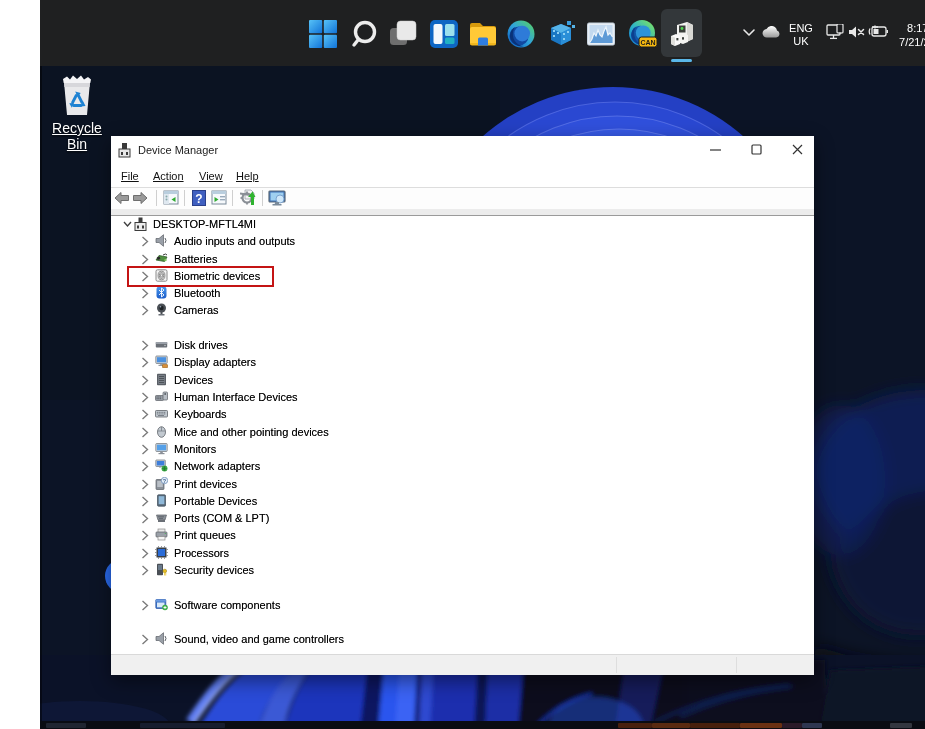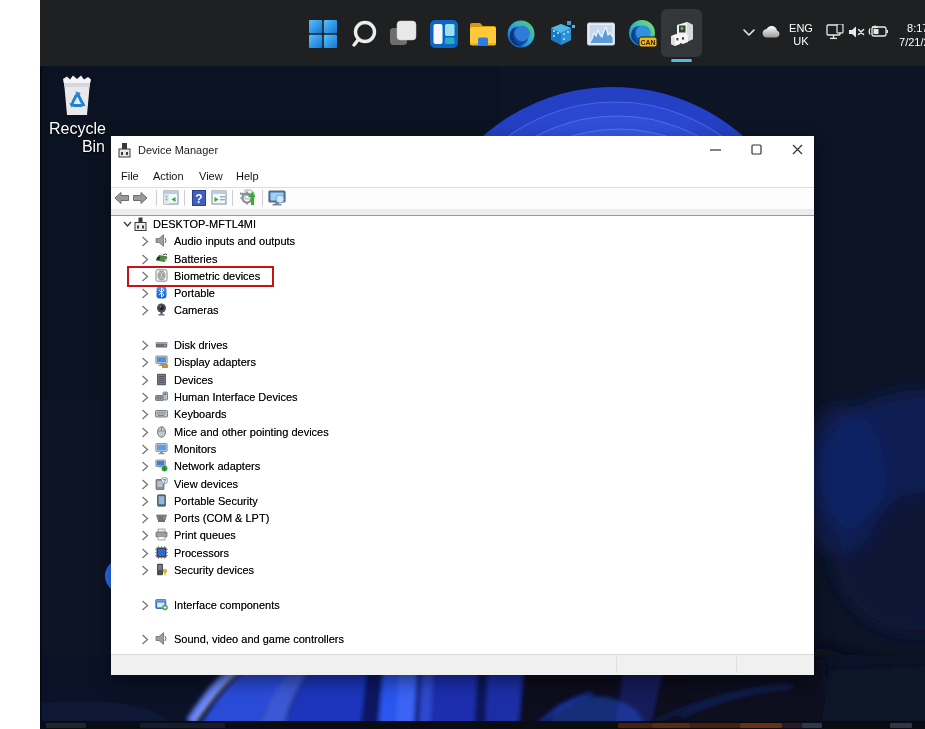--- a/index.html
+++ b/index.html
@@ -8,31 +8,31 @@
   #wall{position:absolute;left:0;top:0;}
   
   #taskbar{position:absolute;left:0;top:0;width:925px;height:66px;background:#1f2021;}
   .tbi{position:absolute;top:19px;width:30px;height:30px;}
   #dmhl{position:absolute;left:621px;top:9px;width:41px;height:48px;background:#33373a;border-radius:6px;}
   #dmunder{position:absolute;left:631px;top:59px;width:21px;height:3px;background:#5ab7e8;border-radius:2px;}
   .trayicon{position:absolute;}
   #engtxt{position:absolute;left:748px;top:22px;width:26px;text-align:center;font-size:11px;line-height:13px;color:#fff;}
   #clock{position:absolute;right:17px;top:22px;text-align:right;font-size:11px;line-height:13.5px;color:#fff;}
   
-  #rbin{position:absolute;left:9px;top:74px;width:56px;text-align:right;color:#fff;font-size:16px;}
+  #rbin{position:absolute;left:9px;top:74px;width:56px;text-align:center;color:#fff;font-size:14px;text-decoration:underline;}
   #rbin svg{display:block;margin:0 auto;}
   #rbin .lbl{margin-top:2px;text-shadow:0 1px 2px #000;}
   
   #win{position:absolute;left:71px;top:136px;width:703px;height:539px;background:#fff;box-shadow:0 6px 18px rgba(0,0,0,.45);font-size:11px;color:#000;}
   #titlebar{position:absolute;left:0;top:0;width:100%;height:29px;background:#fff;}
   #titlebar .ticon{position:absolute;left:7px;top:7px;}
   #titlebar .ttext{position:absolute;left:27px;top:8px;font-size:11px;color:#1a1a1a;}
   .winbtn{position:absolute;top:5px;width:17px;height:17px;}
   #menubar{position:absolute;left:0;top:29px;width:100%;height:22px;background:#fff;border-bottom:1px solid #dddddd;}
-  #menubar span{position:absolute;top:5px;font-size:11px;color:#111;}
+  #menubar span{position:absolute;top:5px;font-size:11px;color:#111;text-decoration:underline;}
   #toolbar{position:absolute;left:0;top:52px;width:100%;height:21px;background:#fdfdfd;}
   .tsep{position:absolute;top:2px;height:16px;width:1px;background:#cfcfcf;}
   #graystrip{position:absolute;left:0;top:73px;width:100%;height:6px;background:#ececec;border-bottom:1px solid #9a9a9a;}
   #tree{position:absolute;left:0;top:80px;width:100%;height:438px;background:#fff;overflow:hidden;}
   .row{position:absolute;left:0;height:17px;width:100%;padding-left:32px;}
   .row .chev{position:absolute;top:3px;}
   .row .icon{position:absolute;top:1px;}
   .row .lbl{position:absolute;left:63px;top:2px;font-size:11px;color:#000;white-space:nowrap;text-shadow:0 0 0.6px rgba(0,0,0,0.55);}
   #redbox{position:absolute;left:16px;top:130px;width:143px;height:17px;border:2px solid #c41414;z-index:5;}
   #statusbar{position:absolute;left:0;bottom:0;width:100%;height:20px;background:#f0f0f0;border-top:1px solid #d9d9d9;}
@@ -409,21 +409,21 @@
         <svg class="icon" style="left:44px" width="13" height="13" viewBox="0 0 13 13">
             <defs>
               <linearGradient id="btg" x1="0" y1="0" x2="0" y2="1">
                 <stop offset="0" stop-color="#4a9af0"></stop>
                 <stop offset="1" stop-color="#1b5cc8"></stop>
               </linearGradient>
             </defs>
             <rect x="1.5" y="0.5" width="10" height="12" rx="3" fill="url(#btg)"></rect>
             <path d="M4,4 l5,5 -2.5,2 0,-9 2.5,2 -5,5" fill="none" stroke="#fff" stroke-width="0.9"></path>
           </svg>
-        <span class="lbl">Portable</span>
+        <span class="lbl">Bluetooth</span>
       </div>
       <div class="row" style="top:86px">
         <svg class="chev" style="left:30px" width="8" height="11" viewBox="0 0 8 11">
             <path d="M1.5,1 L6.5,5.5 L1.5,10" fill="none" stroke="#7a7a7a" stroke-width="1.35"></path>
           </svg>
         <svg class="icon" style="left:44px" width="13" height="13" viewBox="0 0 13 13">
             <circle cx="6.5" cy="5" r="4.5" fill="#4a4f55"></circle>
             <circle cx="6.5" cy="5" r="2.2" fill="#1e2226"></circle>
             <circle cx="5.5" cy="3.8" r="0.8" fill="#9ab"></circle>
             <rect x="5.5" y="9" width="2" height="2" fill="#4a4f55"></rect>
@@ -551,31 +551,31 @@
       <div class="row" style="top:260px">
         <svg class="chev" style="left:30px" width="8" height="11" viewBox="0 0 8 11">
             <path d="M1.5,1 L6.5,5.5 L1.5,10" fill="none" stroke="#7a7a7a" stroke-width="1.35"></path>
           </svg>
         <svg class="icon" style="left:44px" width="13" height="13" viewBox="0 0 13 13">
             <rect x="1" y="2.5" width="8" height="10" rx="0.8" fill="#8a9098" stroke="#5a5f66" stroke-width="0.7"></rect>
             <rect x="2.2" y="4" width="5.6" height="6" fill="#b9bfc6"></rect>
             <circle cx="9.5" cy="3.5" r="3.2" fill="#e8f0f8" stroke="#5a80b0" stroke-width="0.7"></circle>
             <text x="9.5" y="5.8" font-family="Liberation Sans,sans-serif" font-size="5.5" font-weight="bold" text-anchor="middle" fill="#3a6090">?</text>
           </svg>
-        <span class="lbl">View devices</span>
+        <span class="lbl">Print devices</span>
       </div>
       <div class="row" style="top:277px">
         <svg class="chev" style="left:30px" width="8" height="11" viewBox="0 0 8 11">
             <path d="M1.5,1 L6.5,5.5 L1.5,10" fill="none" stroke="#7a7a7a" stroke-width="1.35"></path>
           </svg>
         <svg class="icon" style="left:44px" width="13" height="13" viewBox="0 0 13 13">
             <rect x="2.5" y="0.8" width="8" height="11.4" rx="1" fill="#5a6a7a" stroke="#3a4a58" stroke-width="0.7"></rect>
             <rect x="3.7" y="2.2" width="5.6" height="8" fill="#8fb8d8"></rect>
           </svg>
-        <span class="lbl">Portable Security</span>
+        <span class="lbl">Portable Devices</span>
       </div>
       <div class="row" style="top:294px">
         <svg class="chev" style="left:30px" width="8" height="11" viewBox="0 0 8 11">
             <path d="M1.5,1 L6.5,5.5 L1.5,10" fill="none" stroke="#7a7a7a" stroke-width="1.35"></path>
           </svg>
         <svg class="icon" style="left:44px" width="13" height="13" viewBox="0 0 13 13">
             <path d="M1.5,4 h10 l-1.5,5 h-7 Z" fill="#8a9098" stroke="#5a5f66" stroke-width="0.7"></path>
             <g fill="#2a2f35">
               <circle cx="4" cy="5.8" r="0.55"></circle>
               <circle cx="6" cy="5.8" r="0.55"></circle>
@@ -641,21 +641,21 @@
         <svg class="chev" style="left:30px" width="8" height="11" viewBox="0 0 8 11">
             <path d="M1.5,1 L6.5,5.5 L1.5,10" fill="none" stroke="#7a7a7a" stroke-width="1.35"></path>
           </svg>
         <svg class="icon" style="left:44px" width="13" height="13" viewBox="0 0 13 13">
             <rect x="0.8" y="1.5" width="10" height="9" rx="0.8" fill="#3a72c8" stroke="#2a52a0" stroke-width="0.7"></rect>
             <rect x="0.8" y="1.5" width="10" height="2.2" fill="#6a9ae0"></rect>
             <rect x="2" y="4.5" width="7.5" height="4.8" fill="#d8e8f8"></rect>
             <circle cx="10" cy="9.5" r="2.8" fill="#3fae4a"></circle>
             <path d="M10,8 v3 M8.5,9.5 h3" stroke="#fff" stroke-width="0.9"></path>
           </svg>
-        <span class="lbl">Interface components</span>
+        <span class="lbl">Software components</span>
       </div>
       <div class="row" style="top:415px">
         <svg class="chev" style="left:30px" width="8" height="11" viewBox="0 0 8 11">
             <path d="M1.5,1 L6.5,5.5 L1.5,10" fill="none" stroke="#7a7a7a" stroke-width="1.35"></path>
           </svg>
         <svg class="icon" style="left:44px" width="13" height="13" viewBox="0 0 13 13">
             <path d="M1,4.5 h3 l4.5,-3.8 v11.6 l-4.5,-3.8 h-3 Z" fill="#9aa0a8" stroke="#5a5f66" stroke-width="0.7"></path>
             <path d="M10,4 q2,2.5 0,5" fill="none" stroke="#5a5f66" stroke-width="1"></path>
           </svg>
         <span class="lbl">Sound, video and game controllers</span>

